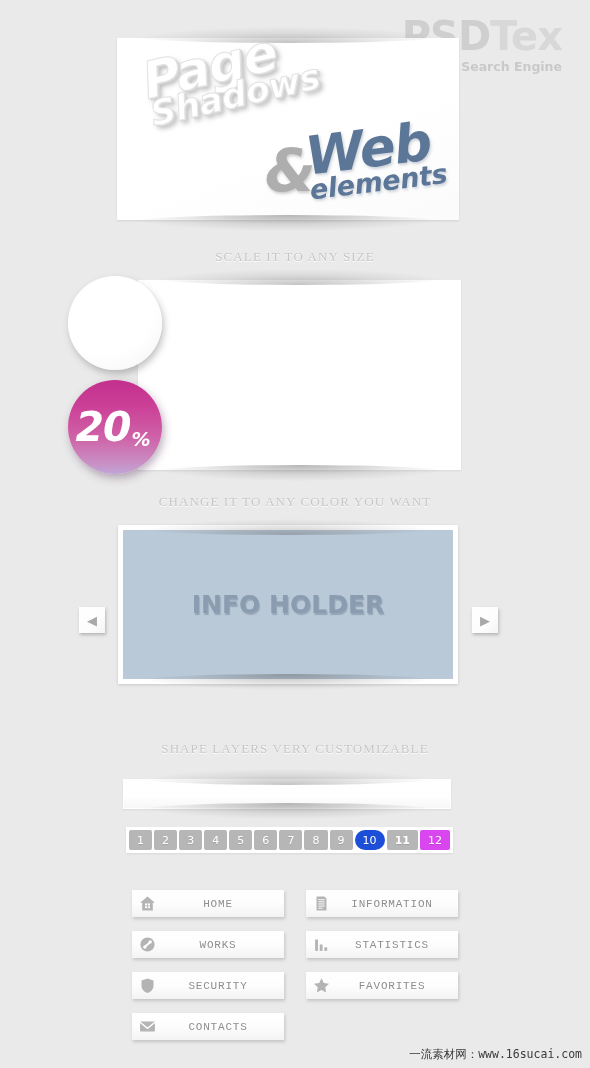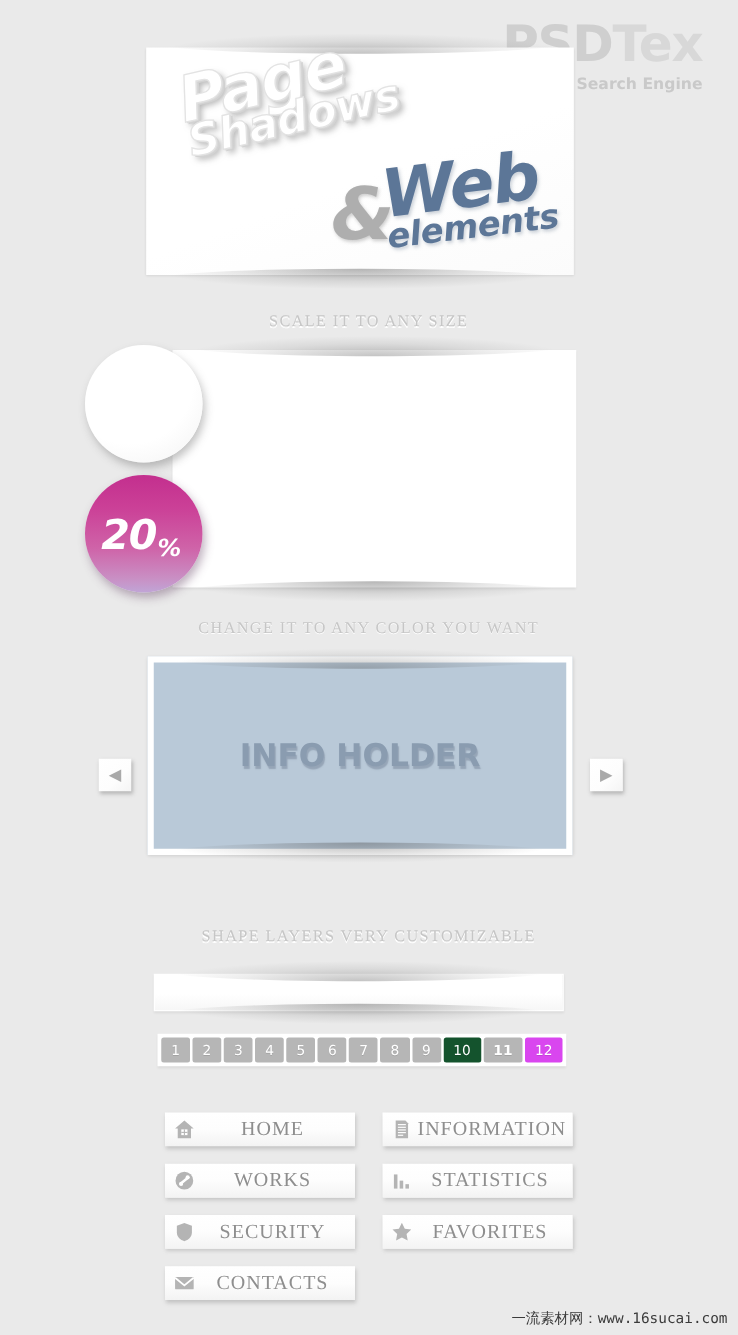--- a/index.html
+++ b/index.html
@@ -170,21 +170,21 @@
     background: linear-gradient(180deg, #c32f8e 0%, #cb4097 28%, #cf63a8 62%, #c98fc4 88%, #c0a5d6 100%);
     box-shadow: 2px 4px 8px rgba(110,80,110,0.45);
     display: flex;
     align-items: center;
     justify-content: center;
   }
   #circle-badge .num {
     font-family: "DejaVu Sans", sans-serif;
     font-weight: bold;
     font-style: italic;
-    font-size: 33px;
+    font-size: 41px;
     color: #ffffff;
     line-height: 1;
     letter-spacing: -1px;
     margin-left: -4px;
   }
   #circle-badge .pct {
     font-family: "DejaVu Sans", sans-serif;
     font-weight: bold;
     font-style: italic;
     font-size: 19px;
@@ -315,22 +315,22 @@
     height: 100%;
     display: flex;
     align-items: center;
     justify-content: center;
     flex: 0 0 auto;
     margin-left: 3px;
   }
   .menu-btn .ml {
     flex: 1 1 auto;
     text-align: center;
-    font-family: Liberation Serif, serif;
-    font-size: 16px;
+    font-family: Liberation Mono, monospace;
+    font-size: 11px;
     letter-spacing: 0.8px;
     color: #8e8e8e;
     padding-right: 8px;
   }
   .menu-btn svg { display: block; }
 
   
   #watermark {
     position: absolute;
     right: 8px;
@@ -406,21 +406,21 @@
 <div id="pagination">
     <div class="page-btn" style="background: rgb(182, 182, 182);">1</div>
     <div class="page-btn" style="background: rgb(182, 182, 182);">2</div>
     <div class="page-btn" style="background: rgb(182, 182, 182);">3</div>
     <div class="page-btn" style="background: rgb(182, 182, 182);">4</div>
     <div class="page-btn" style="background: rgb(182, 182, 182);">5</div>
     <div class="page-btn" style="background: rgb(182, 182, 182);">6</div>
     <div class="page-btn" style="background: rgb(182, 182, 182);">7</div>
     <div class="page-btn" style="background: rgb(182, 182, 182);">8</div>
     <div class="page-btn" style="background: rgb(182, 182, 182);">9</div>
-    <div class="page-btn" style="background: #14532d;">10</div>
+    <div class="page-btn" style="background: #1d4ed8; border-radius: 10px;">10</div>
     <div class="page-btn" style="background: rgb(182, 182, 182); font-weight: bold;">11</div>
     <div class="page-btn" style="background: #d946ef;">12</div>
   </div>
 
 <div id="menu">
     <div class="menu-btn">
       <span class="mi">
         <svg width="17" height="17" viewBox="0 0 24 24">
           <path fill="#b4b4b4" d="M12 2 1.5 11h3V22h15V11h3L12 2z"></path>
           <rect x="8.5" y="12" width="7" height="6.5" fill="#ffffff"></rect>

